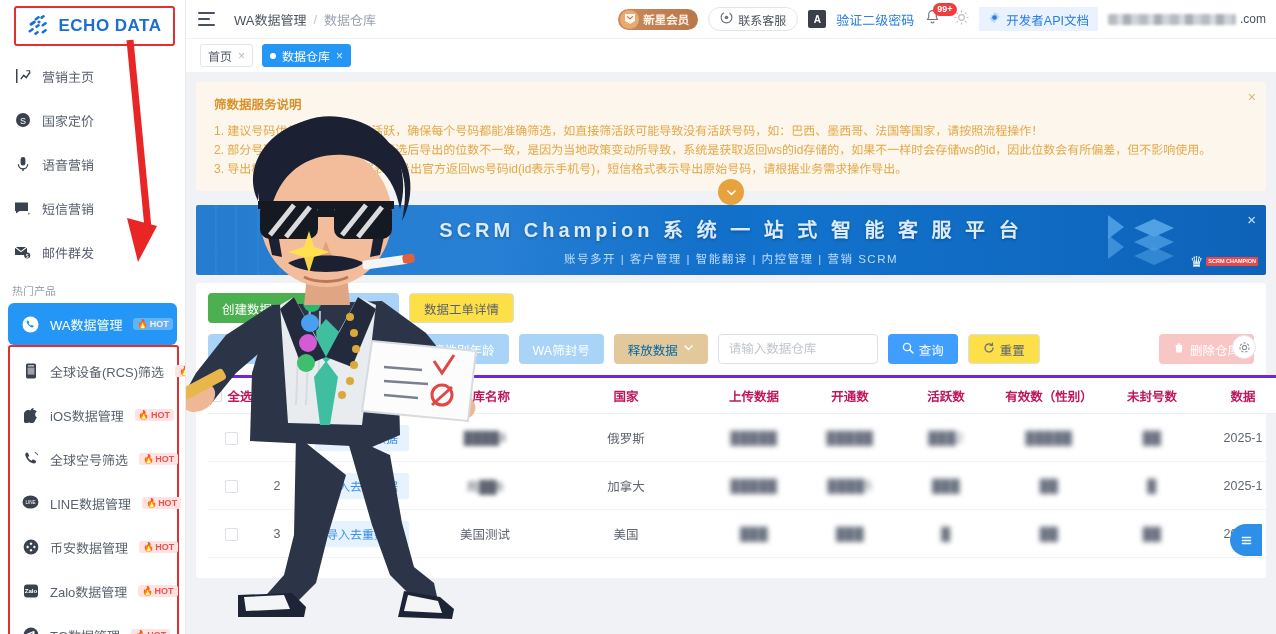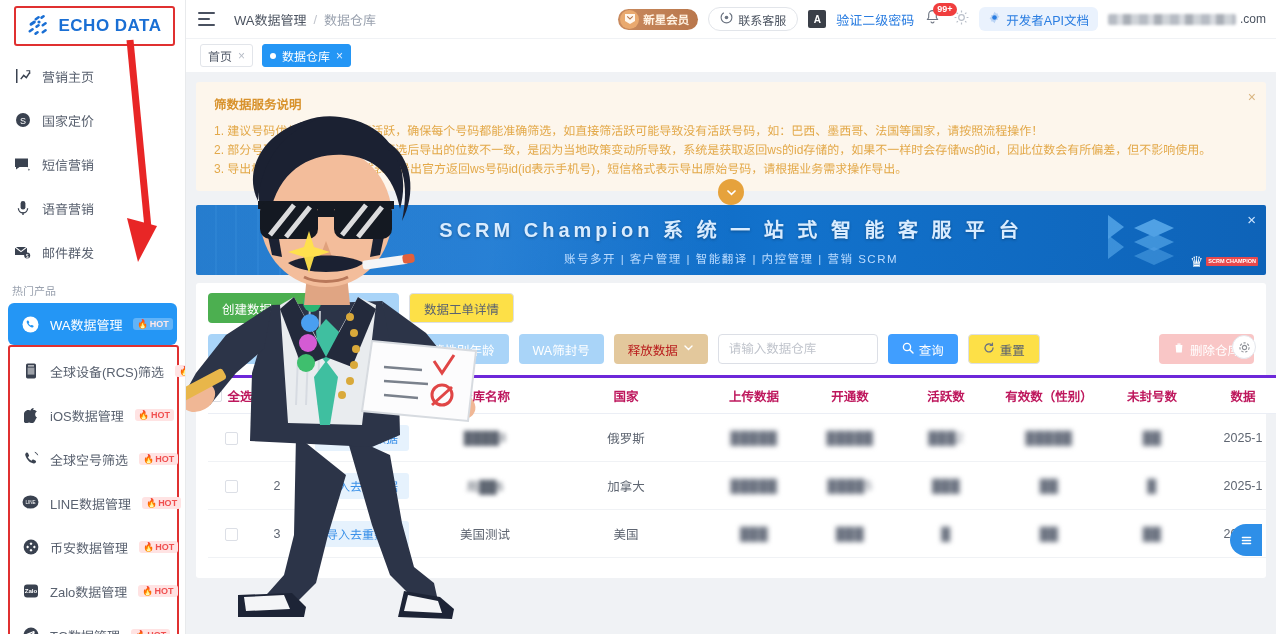--- a/index.html
+++ b/index.html
@@ -110,21 +110,21 @@
   .link-blue { color: #2a7de1; font-size: 13px; cursor: pointer; white-space: nowrap; }
   .bell-wrap { position: relative; width: 20px; height: 20px; cursor: pointer; }
   .bell-badge {
     position: absolute; top: -6px; left: 9px;
     background: #f03e3e; color: #fff; border-radius: 9px;
     font-size: 9px; padding: 1px 4px; font-weight: 700; line-height: 1.2;
   }
   .sun-ico { color: #b9bfc9; cursor: pointer; }
   .api-btn {
     display: flex; align-items: center; gap: 5px; height: 24px;
-    background: #eaf2fd; color: #2a7de1; border-radius: 6px;
+    background: #eaf2fd; color: #2a7de1; border-radius: 0;
     padding: 0 9px; font-size: 12.5px; cursor: pointer; white-space: nowrap;
   }
   .account { display: flex; align-items: center; gap: 4px; font-size: 12px; color: #4b5360; }
   .redacted {
     display: inline-block; height: 11px; width: 128px;
     background: repeating-linear-gradient(90deg,#b7bcc4 0 9px,#d8dbe0 9px 15px,#a9aeb6 15px 23px,#cfd3d8 23px 31px);
     filter: blur(1.4px); border-radius: 2px; vertical-align: middle;
   }
 
   .tabbar {
@@ -201,21 +201,21 @@
   }
   .btn-row { display: flex; align-items: center; gap: 10px; margin-bottom: 11px; }
   .btn {
     height: 30px; border-radius: 4px; padding: 0 14px; font-size: 12.5px;
     display: inline-flex; align-items: center; justify-content: center; gap: 5px;
     cursor: pointer; white-space: nowrap; border: none;
   }
   .btn-green { background: #4caf50; color: #fff; }
   .btn-blue-soft { background: #a9d4f8; color: #fff; }
   .btn-white { background: #fde047; color: #5a6270; border: 1px solid #dcdfe6; }
-  .btn-tan { background: #e3c89c; color: #b91c1c; }
+  .btn-tan { background: #e3c89c; color: #0369a1; }
   .btn-primary { background: #409eff; color: #fff; }
   .btn-danger-soft { background: #f9c6c6; color: #fff; }
   .search-input {
     height: 30px; width: 160px; border: 1px solid #dcdfe6; border-radius: 4px;
     padding: 0 10px; font-size: 12.5px; color: #ec4899; outline: none;
     font-family: inherit; background: #fff;
   }
   .search-input::placeholder { color: #c0c4cc; }
   .spacer { flex: 1; }
 
@@ -313,37 +313,37 @@
           <svg width="16" height="16" viewBox="0 0 16 16">
               <circle cx="8" cy="8" r="7" fill="currentColor"></circle>
               <text x="8" y="11.5" font-size="9" fill="#fff" text-anchor="middle" font-family="Liberation Sans">S</text>
             </svg>
         </span>
         <span class="lbl">国家定价</span>
       </div>
 
       <div class="nav-item">
         <span class="ico">
-          <svg width="17" height="16" viewBox="0 0 17 16">
-              <path d="M1 2.5h13v8.5H5.5L2 13.5V11H1z" fill="currentColor"></path>
-              <path d="M12 10l4 4-1.8.4.4-1.9z" fill="currentColor"></path>
-            </svg>
-        </span>
-        <span class="lbl">短信营销</span>
-      </div>
-
-      <div class="nav-item">
-        <span class="ico">
           <svg width="16" height="16" viewBox="0 0 16 16">
               <rect x="5.6" y="1" width="4.8" height="8.6" rx="2.4" fill="currentColor"></rect>
               <path d="M3.4 8.2a4.6 4.6 0 0 0 9.2 0" stroke="currentColor" stroke-width="1.3" fill="none"></path>
               <rect x="7.3" y="12.3" width="1.4" height="2.7" fill="currentColor"></rect>
             </svg>
         </span>
         <span class="lbl">语音营销</span>
+      </div>
+
+      <div class="nav-item">
+        <span class="ico">
+          <svg width="17" height="16" viewBox="0 0 17 16">
+              <path d="M1 2.5h13v8.5H5.5L2 13.5V11H1z" fill="currentColor"></path>
+              <path d="M12 10l4 4-1.8.4.4-1.9z" fill="currentColor"></path>
+            </svg>
+        </span>
+        <span class="lbl">短信营销</span>
       </div>
 
       <div class="nav-item">
         <span class="ico">
           <svg width="17" height="16" viewBox="0 0 17 16">
               <path d="M1 3h12v8H1z" fill="currentColor"></path>
               <path d="M1 3l6 4.6L13 3" stroke="#fff" stroke-width="1.1" fill="none"></path>
               <circle cx="13.2" cy="11.6" r="3" fill="currentColor"></circle>
               <text x="13.2" y="14" font-size="5" fill="#fff" text-anchor="middle" font-family="Liberation Sans">$</text>
             </svg>

